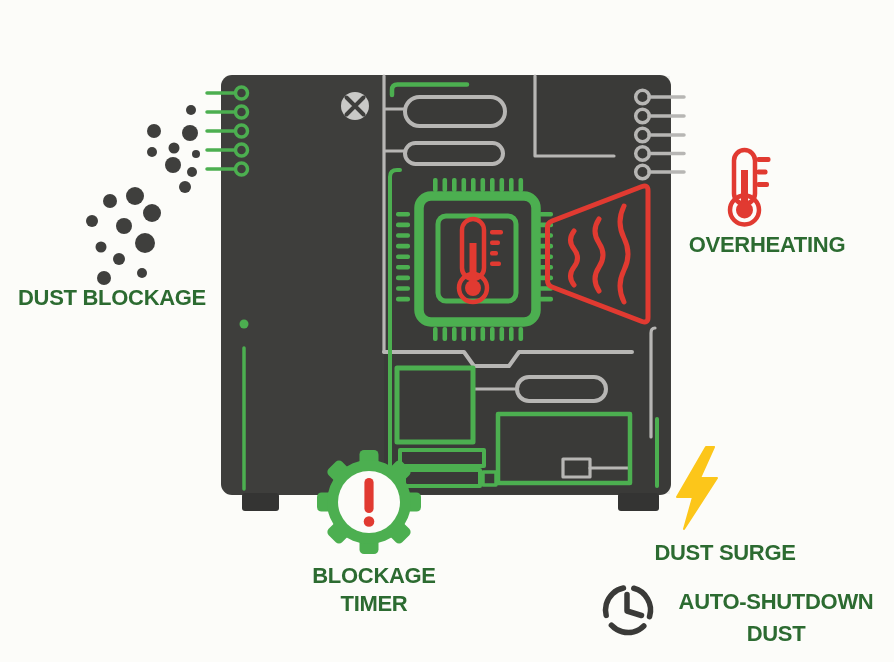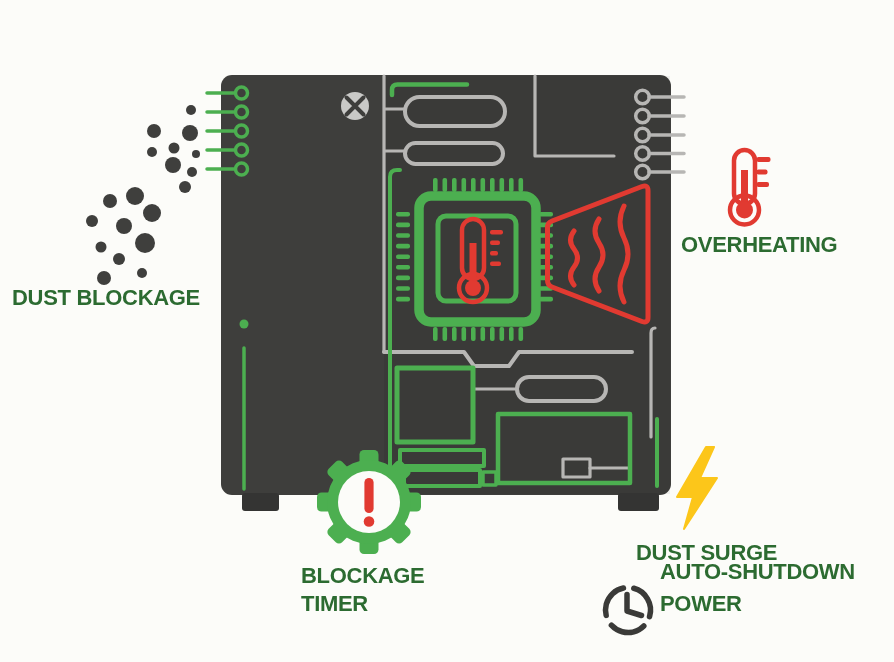--- a/index.html
+++ b/index.html
@@ -5,21 +5,21 @@
   :root{
     --background:#fcfcf9; --console-body:#3e3e3c; --console-foot:#343433;
     --accent-green:#4caf50; --label-green:#2c6b31; --alert-red:#e13a31;
     --trace-gray:#b7b6b4; --surge-yellow:#fcc61a; --dust-gray:#3f3f3d;
     --clock-gray:#3a3a38; --logo-gray:#c9c9c7;
   }
   *{margin:0;padding:0;box-sizing:border-box}
   body{background:var(--background);font-family:"Liberation Sans",sans-serif}
   .stage{position:relative;width:894px;height:662px;background:var(--background);overflow:hidden}
   .stage svg{position:absolute;left:0;top:0}
-  .lbl{position:absolute;font-weight:700;color:var(--label-green);
+  .lbl{position:absolute;font-weight:700;color:var(--label-green);text-align:center;
        font-size:22px;line-height:28px;letter-spacing:-0.3px;white-space:nowrap}
   
   .fdust{fill:var(--dust-gray)}
   .c-body{fill:var(--console-body)}
   .c-foot{fill:var(--console-foot)}
   .flogo{fill:var(--logo-gray)}
   .sbody{stroke:var(--console-body);fill:none}
   .sg{stroke:var(--accent-green);fill:none}
   .fg{fill:var(--accent-green)}
   .sgray{stroke:var(--trace-gray);fill:none}
@@ -218,18 +218,18 @@
 
   <div class="lbl" style="left:681px;top:231px;width:172px">OVERHEATING</div>
 
   <div class="lbl" style="left:301px;top:562px;width:146px">
     <span style="display:block">BLOCKAGE</span>
     <span style="display:block">TIMER</span>
   </div>
 
   <div class="lbl" style="left:636px;top:539px;width:178px">DUST SURGE</div>
 
-  <div class="lbl" style="left:660px;top:556px;width:232px;line-height:32px">
+  <div class="lbl" style="left:660px;top:586px;width:232px;line-height:32px">
     <span style="display:block">AUTO-SHUTDOWN</span>
-    <span style="display:block">POWER</span>
+    <span style="display:block">DUST</span>
   </div>
 
 </div>
 
 </body></html>

